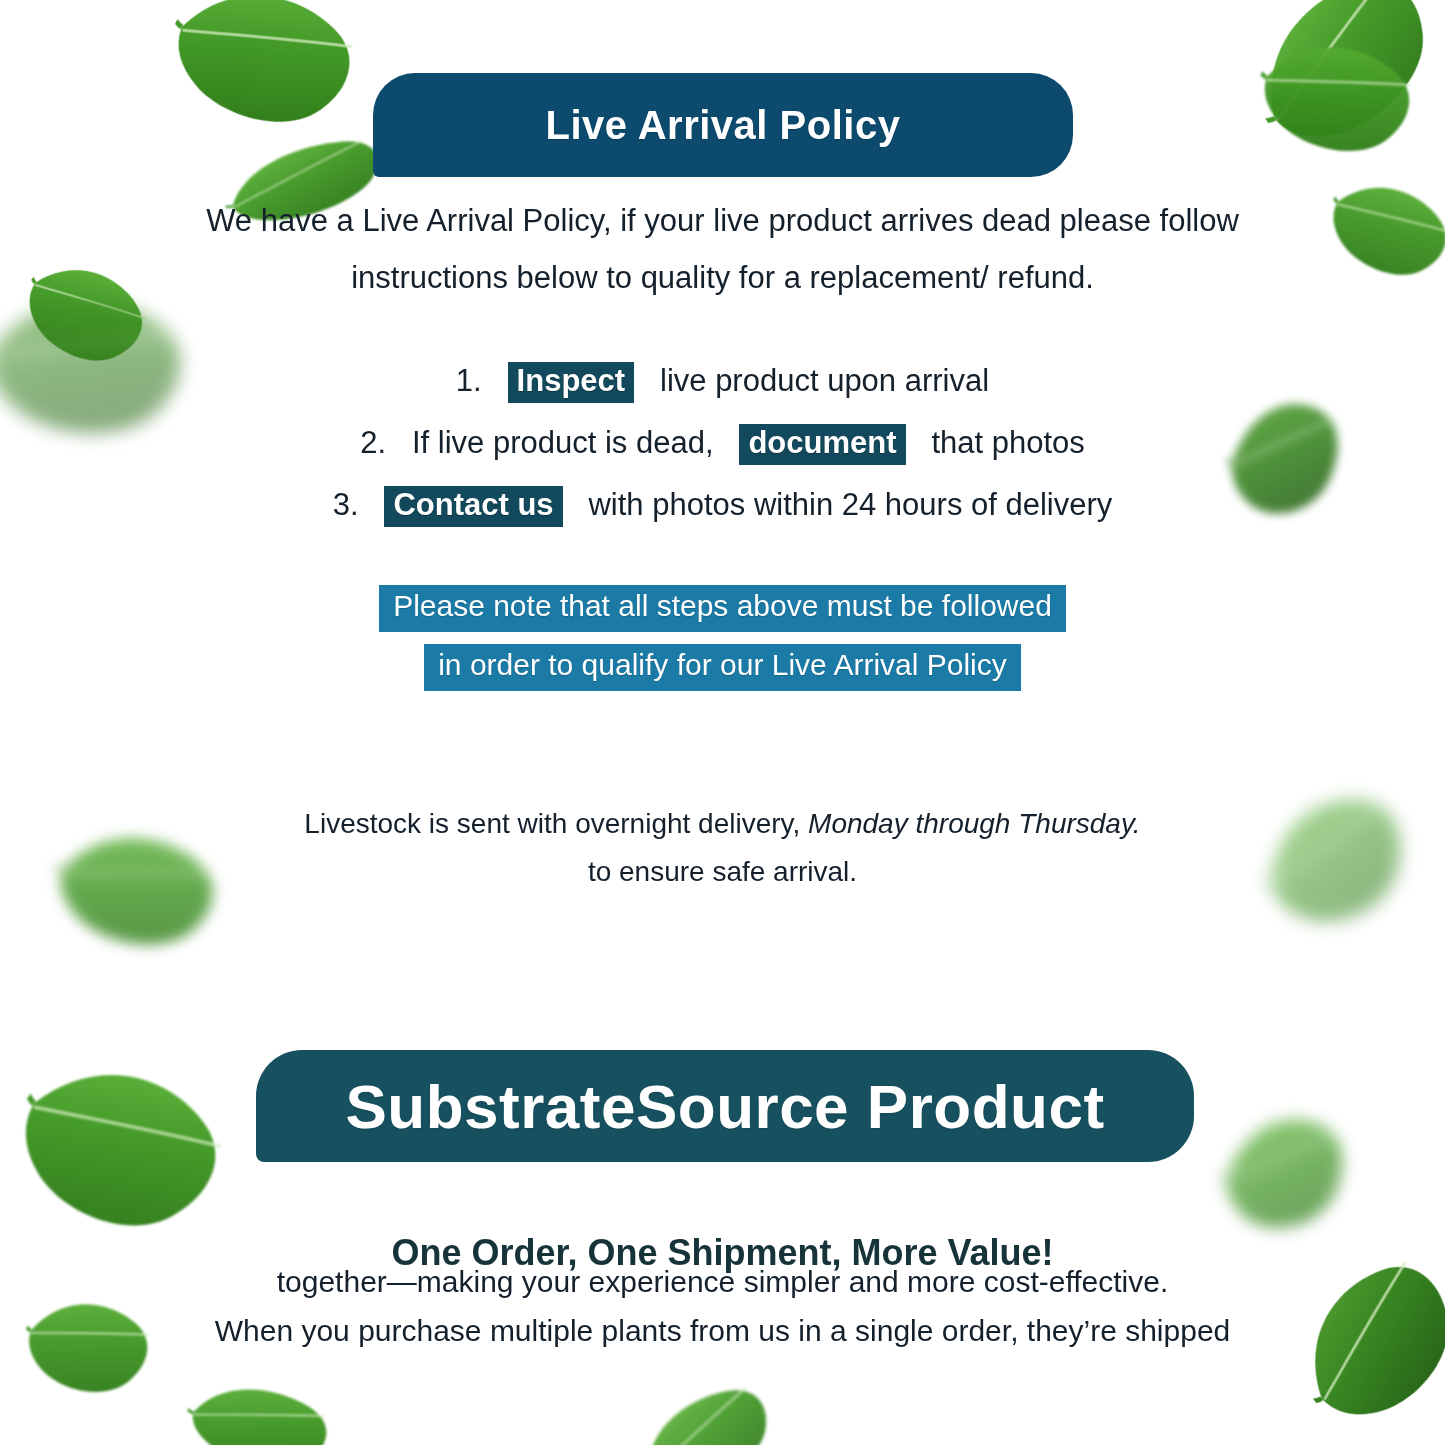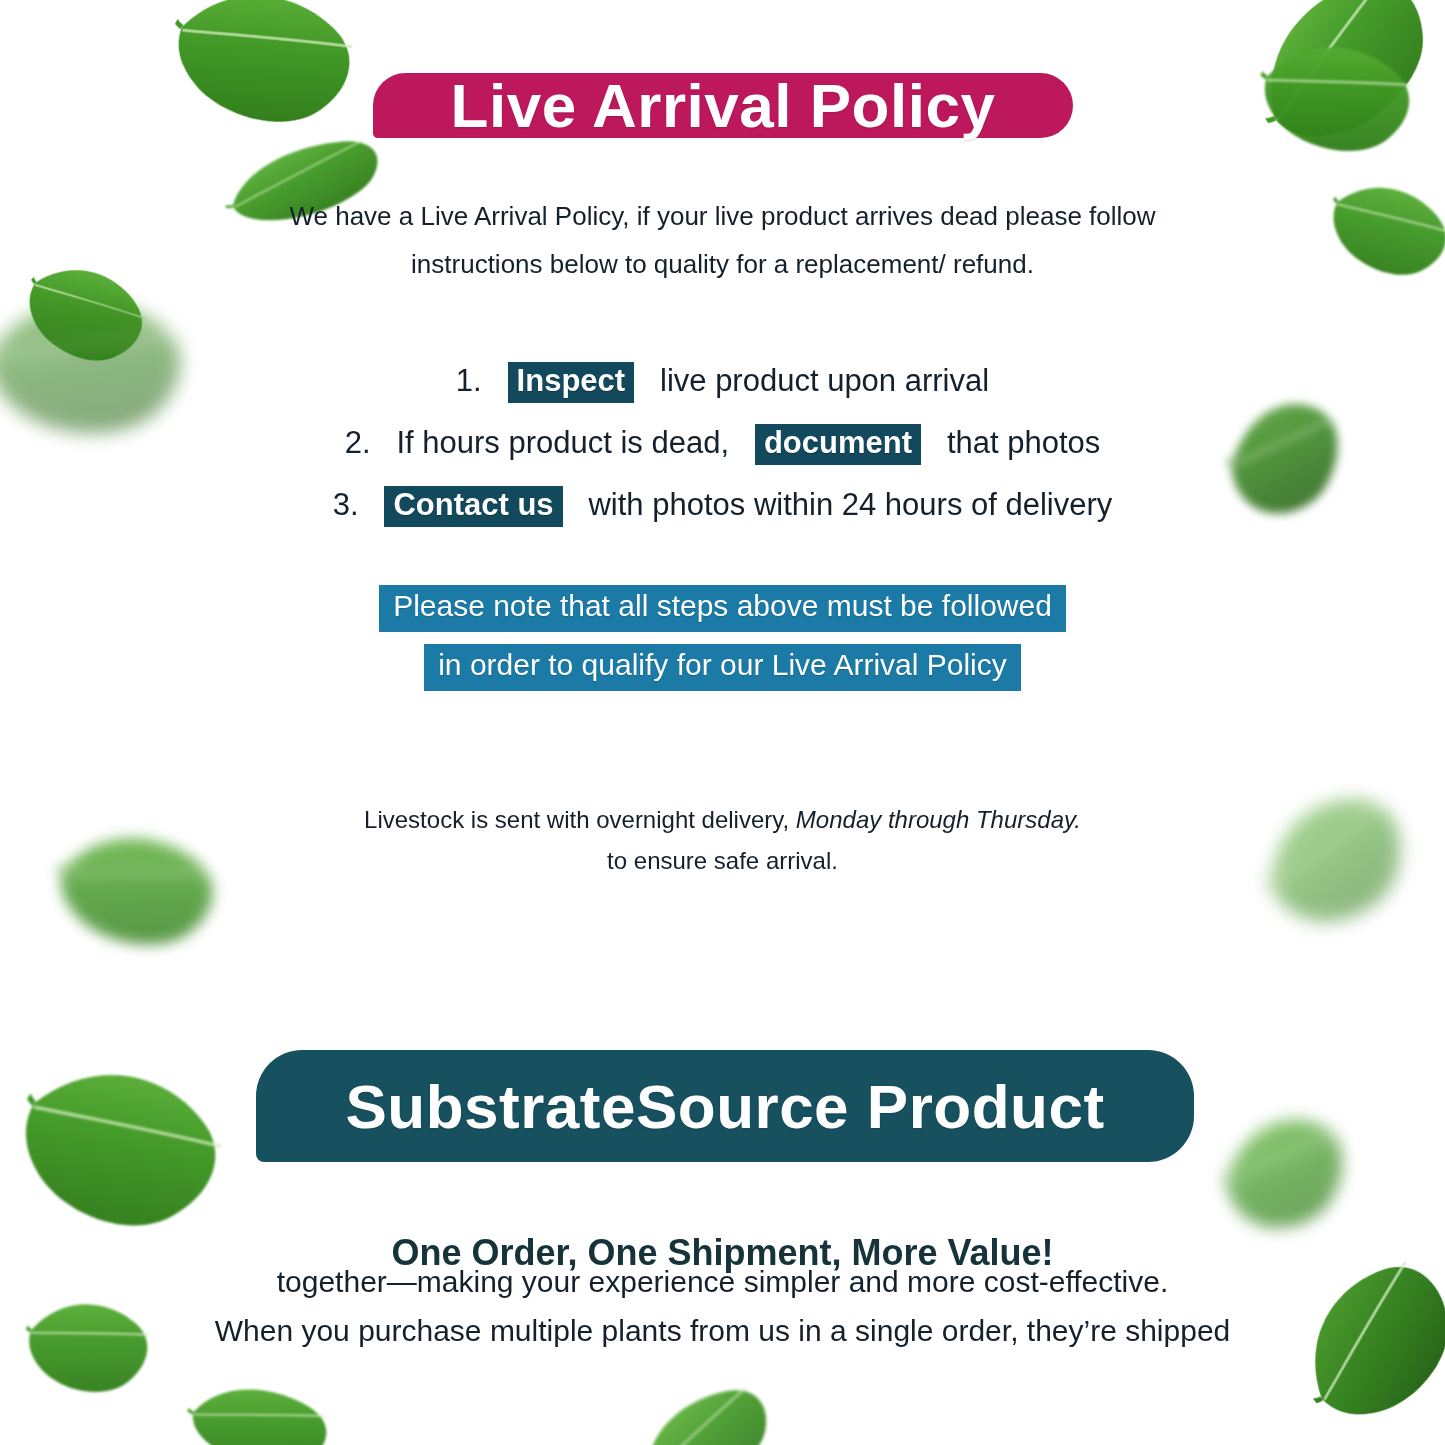--- a/index.html
+++ b/index.html
@@ -23,37 +23,37 @@
   .leaf{position:absolute;pointer-events:none;}
   .leaf svg{display:block;width:100%;height:100%;}
 
   
   .banner{
     position:absolute;display:flex;align-items:center;justify-content:center;
     color:#ffffff;font-weight:bold;letter-spacing:.5px;
     text-shadow:0 1px 2px rgba(0,0,0,.15);
   }
   .banner-title{
-    left:373px;top:73px;width:700px;height:65px;
-    background:#be185d;
+    left:373px;top:73px;width:700px;height:104px;
+    background:#0c4a6e;
     border-radius:42px 42px 42px 6px;
-    font-size:62px;
+    font-size:40px;
   }
   .banner-brand{
     left:256px;top:1050px;width:938px;height:112px;
     background:#17515f;
     border-radius:46px 46px 46px 8px;
     font-size:62px;
     text-align:right;
   }
 
   
   .intro{
     position:absolute;left:150px;top:192px;width:1145px;
-    text-align:center;color:#14202c;font-size:26px;line-height:1.85;
+    text-align:center;color:#14202c;font-size:31px;line-height:1.85;
   }
   .steps{
     position:absolute;left:150px;top:350px;width:1145px;
     text-align:center;color:#14202c;font-size:31px;line-height:2.0;
   }
   .step{white-space:nowrap;text-align:center;}
   .hl-dark{
     background:#13495c;color:#ffffff;font-weight:bold;
     padding:3px 9px 5px 9px;display:inline-block;line-height:1.05;
     text-shadow:0 1px 1px rgba(0,0,0,.25);
@@ -64,21 +64,21 @@
     line-height:1.1;
   }
   .note-line{
     display:inline-block;background:#1b7ba6;color:#ffffff;
     font-size:30px;padding:4px 14px 10px 14px;margin-bottom:12px;
     text-shadow:0 1px 1px rgba(0,0,0,.18);white-space:nowrap;
   }
 
   .ship{
     position:absolute;left:170px;top:800px;width:1105px;
-    text-align:center;color:#14202c;font-size:24px;line-height:1.70;
+    text-align:center;color:#14202c;font-size:28px;line-height:1.70;
   }
   .ship i{font-style:italic;}
 
   .subhead{
     position:absolute;left:170px;top:1232px;width:1105px;
     text-align:center;color:#16333a;font-size:36px;font-weight:bold;
   }
   .bottom-copy{
     position:absolute;left:150px;top:1258px;width:1145px;
     text-align:center;color:#14202c;font-size:30px;line-height:1.62;
@@ -331,21 +331,21 @@
       <span>1.</span>
       <span>&nbsp;</span>
       <span class="hl-dark">Inspect</span>
       <span>&nbsp;</span>
       <span>live product upon arrival</span>
     </div>
 
     <div class="step">
       <span>2.</span>
       <span>&nbsp;</span>
-      <span>If hours product is dead,</span>
+      <span>If live product is dead,</span>
       <span>&nbsp;</span>
       <span class="hl-dark">document</span>
       <span>&nbsp;</span>
       <span>that photos</span>
     </div>
 
     <div class="step">
       <span>3.</span>
       <span>&nbsp;</span>
       <span class="hl-dark">Contact us</span>

